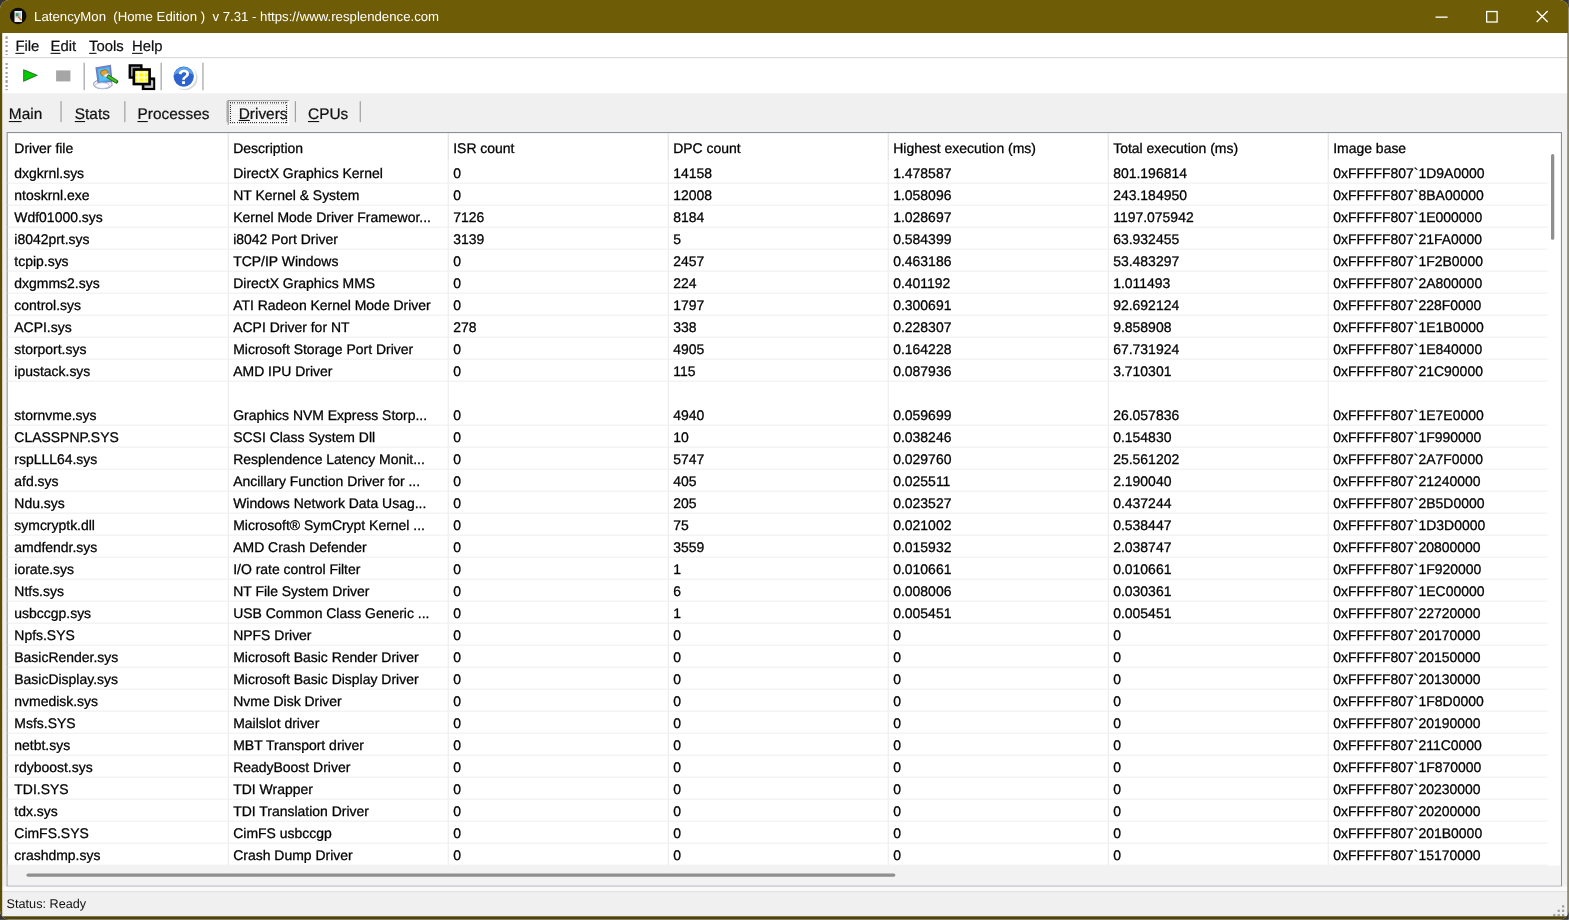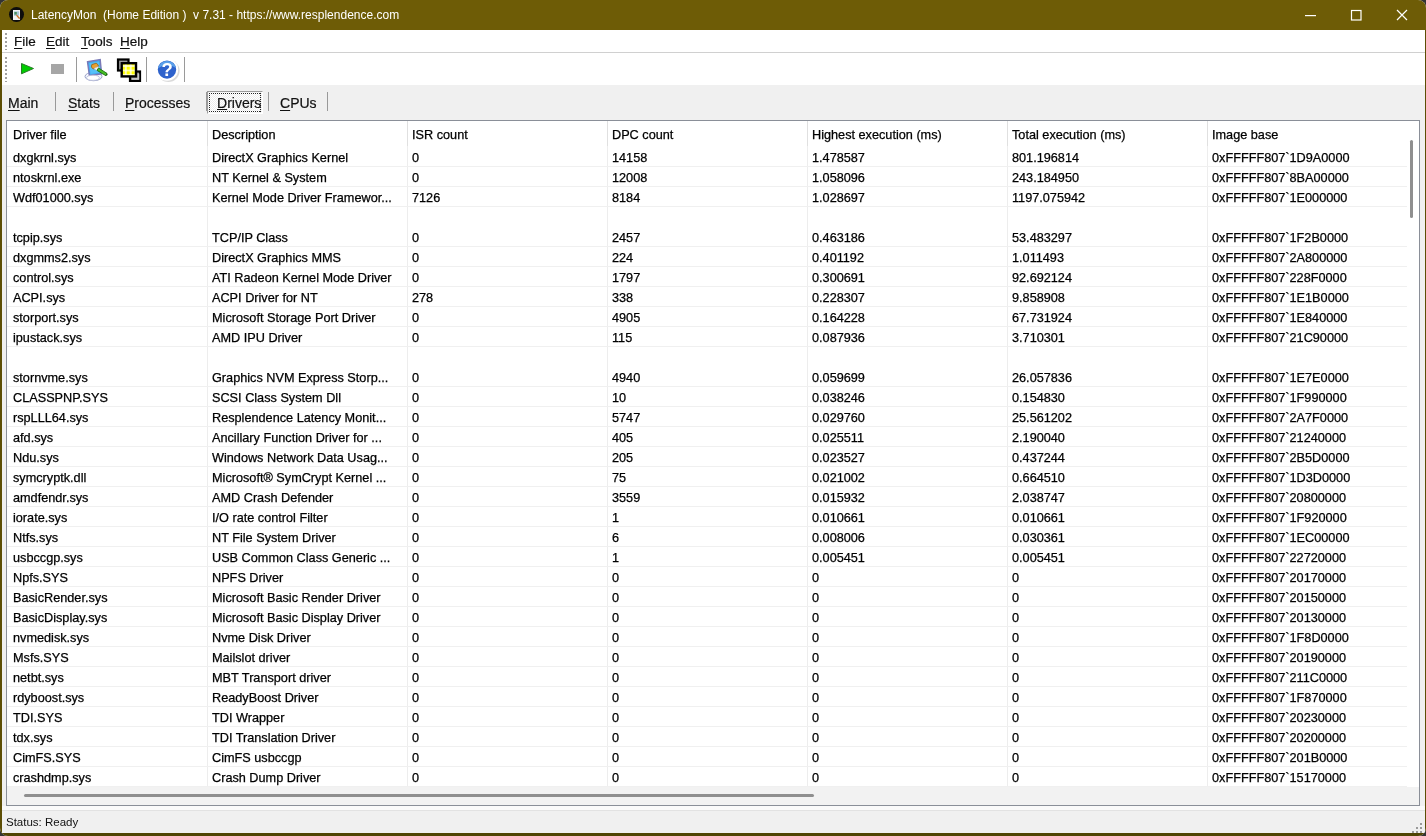--- a/index.html
+++ b/index.html
@@ -169,23 +169,32 @@
       </div>
     <div class="row" style="top:66px">
         <span class="c" style="left:6px">Wdf01000.sys</span>
         <span class="c" style="left:205px">Kernel Mode Driver Framewor...</span>
         <span class="c" style="left:405px">7126</span>
         <span class="c" style="left:605px">8184</span>
         <span class="c" style="left:805px">1.028697</span>
         <span class="c" style="left:1005px">1197.075942</span>
         <span class="c" style="left:1205px">0xFFFFF807`1E000000</span>
       </div>
+    <div class="row" style="top:86px">
+        <span class="c" style="left:6px">i8042prt.sys</span>
+        <span class="c" style="left:205px">i8042 Port Driver</span>
+        <span class="c" style="left:405px">3139</span>
+        <span class="c" style="left:605px">5</span>
+        <span class="c" style="left:805px">0.584399</span>
+        <span class="c" style="left:1005px">63.932455</span>
+        <span class="c" style="left:1205px">0xFFFFF807`21FA0000</span>
+      </div>
     <div class="row" style="top:106px">
         <span class="c" style="left:6px">tcpip.sys</span>
-        <span class="c" style="left:205px">TCP/IP Class</span>
+        <span class="c" style="left:205px">TCP/IP Windows</span>
         <span class="c" style="left:405px">0</span>
         <span class="c" style="left:605px">2457</span>
         <span class="c" style="left:805px">0.463186</span>
         <span class="c" style="left:1005px">53.483297</span>
         <span class="c" style="left:1205px">0xFFFFF807`1F2B0000</span>
       </div>
     <div class="row" style="top:126px">
         <span class="c" style="left:6px">dxgmms2.sys</span>
         <span class="c" style="left:205px">DirectX Graphics MMS</span>
         <span class="c" style="left:405px">0</span>
@@ -274,21 +283,21 @@
         <span class="c" style="left:805px">0.023527</span>
         <span class="c" style="left:1005px">0.437244</span>
         <span class="c" style="left:1205px">0xFFFFF807`2B5D0000</span>
       </div>
     <div class="row" style="top:346px">
         <span class="c" style="left:6px">symcryptk.dll</span>
         <span class="c" style="left:205px">Microsoft® SymCrypt Kernel ...</span>
         <span class="c" style="left:405px">0</span>
         <span class="c" style="left:605px">75</span>
         <span class="c" style="left:805px">0.021002</span>
-        <span class="c" style="left:1005px">0.664510</span>
+        <span class="c" style="left:1005px">0.538447</span>
         <span class="c" style="left:1205px">0xFFFFF807`1D3D0000</span>
       </div>
     <div class="row" style="top:366px">
         <span class="c" style="left:6px">amdfendr.sys</span>
         <span class="c" style="left:205px">AMD Crash Defender</span>
         <span class="c" style="left:405px">0</span>
         <span class="c" style="left:605px">3559</span>
         <span class="c" style="left:805px">0.015932</span>
         <span class="c" style="left:1005px">2.038747</span>
         <span class="c" style="left:1205px">0xFFFFF807`20800000</span>

